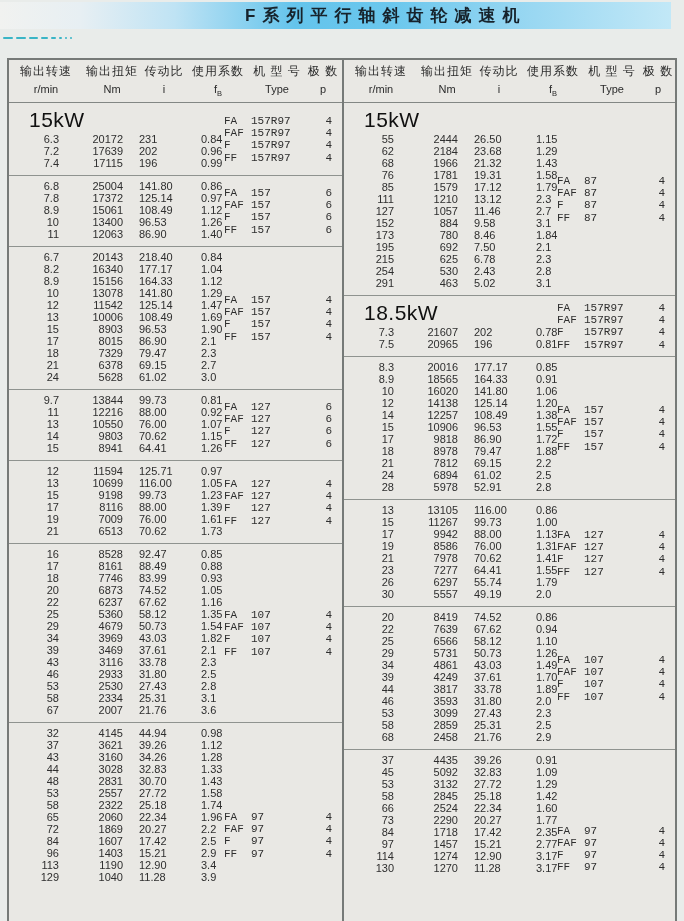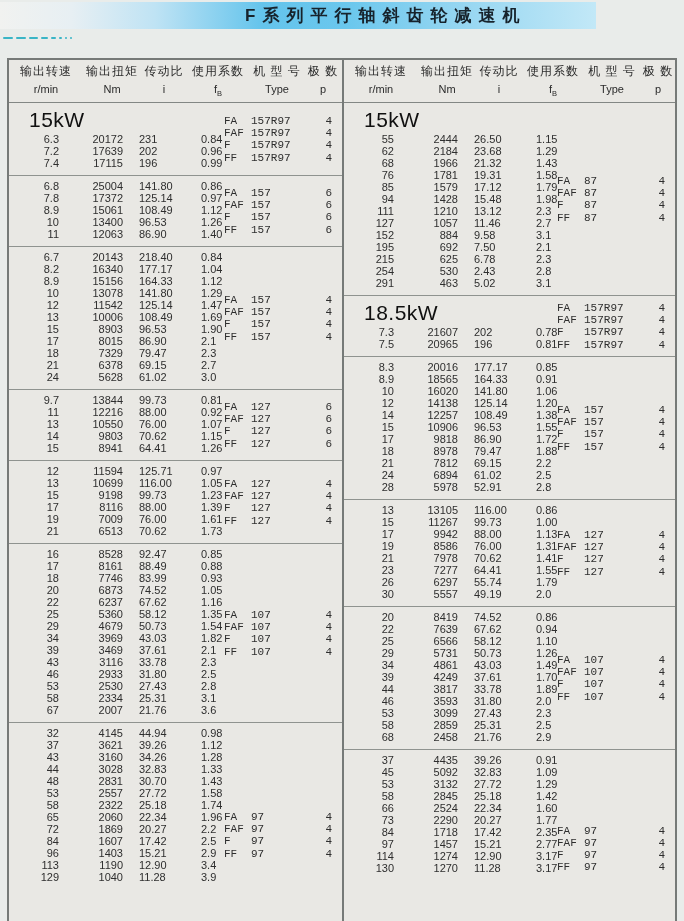--- a/index.html
+++ b/index.html
@@ -3,21 +3,21 @@
 <meta charset="utf-8">
 <style>
   html,body{margin:0;padding:0;}
   body{
     width:684px;height:921px;position:relative;overflow:hidden;
     background:#e9ecea;
     font-family:"Liberation Sans","DejaVu Sans",sans-serif;
     -webkit-font-smoothing:antialiased;
   }
   .title-band{
-    position:absolute;top:2px;left:0;width:596px;height:27px;
+    position:absolute;top:2px;left:0;width:671px;height:27px;
     background:linear-gradient(90deg,#f1f2f0 0%,#e7eff3 12%,#bfe3f4 26%,#64c4ec 44%,#6ac7ed 58%,#93d5f1 76%,#c2e8f7 100%);
     display:flex;align-items:center;
   }
   .title-text{
     font-size:17px;font-weight:bold;color:#17232c;letter-spacing:7px;
     margin-left:245px;white-space:nowrap;
   }
   .dashes{position:absolute;top:37px;left:3px;display:flex;gap:3px;align-items:center;}
   .dash{height:2px;background:#3ab5c6;border-radius:1px;}
 
@@ -688,42 +688,42 @@
               <span class="c c2">19.31</span>
               <span class="c c3">1.58</span>
             </div>
             <div class="row">
               <span class="c c0">85</span>
               <span class="c c1">1579</span>
               <span class="c c2">17.12</span>
               <span class="c c3">1.79</span>
             </div>
             <div class="row">
-              <span class="c c0">94</span>
-              <span class="c c1">1428</span>
-              <span class="c c2">15.48</span>
-              <span class="c c3">1.98</span>
-            </div>
-            <div class="row">
               <span class="c c0">111</span>
               <span class="c c1">1210</span>
               <span class="c c2">13.12</span>
               <span class="c c3">2.3</span>
             </div>
             <div class="row">
               <span class="c c0">127</span>
               <span class="c c1">1057</span>
               <span class="c c2">11.46</span>
               <span class="c c3">2.7</span>
             </div>
             <div class="row">
               <span class="c c0">152</span>
               <span class="c c1">884</span>
               <span class="c c2">9.58</span>
               <span class="c c3">3.1</span>
+            </div>
+            <div class="row">
+              <span class="c c0">173</span>
+              <span class="c c1">780</span>
+              <span class="c c2">8.46</span>
+              <span class="c c3">1.84</span>
             </div>
             <div class="row">
               <span class="c c0">195</span>
               <span class="c c1">692</span>
               <span class="c c2">7.50</span>
               <span class="c c3">2.1</span>
             </div>
             <div class="row">
               <span class="c c0">215</span>
               <span class="c c1">625</span>

